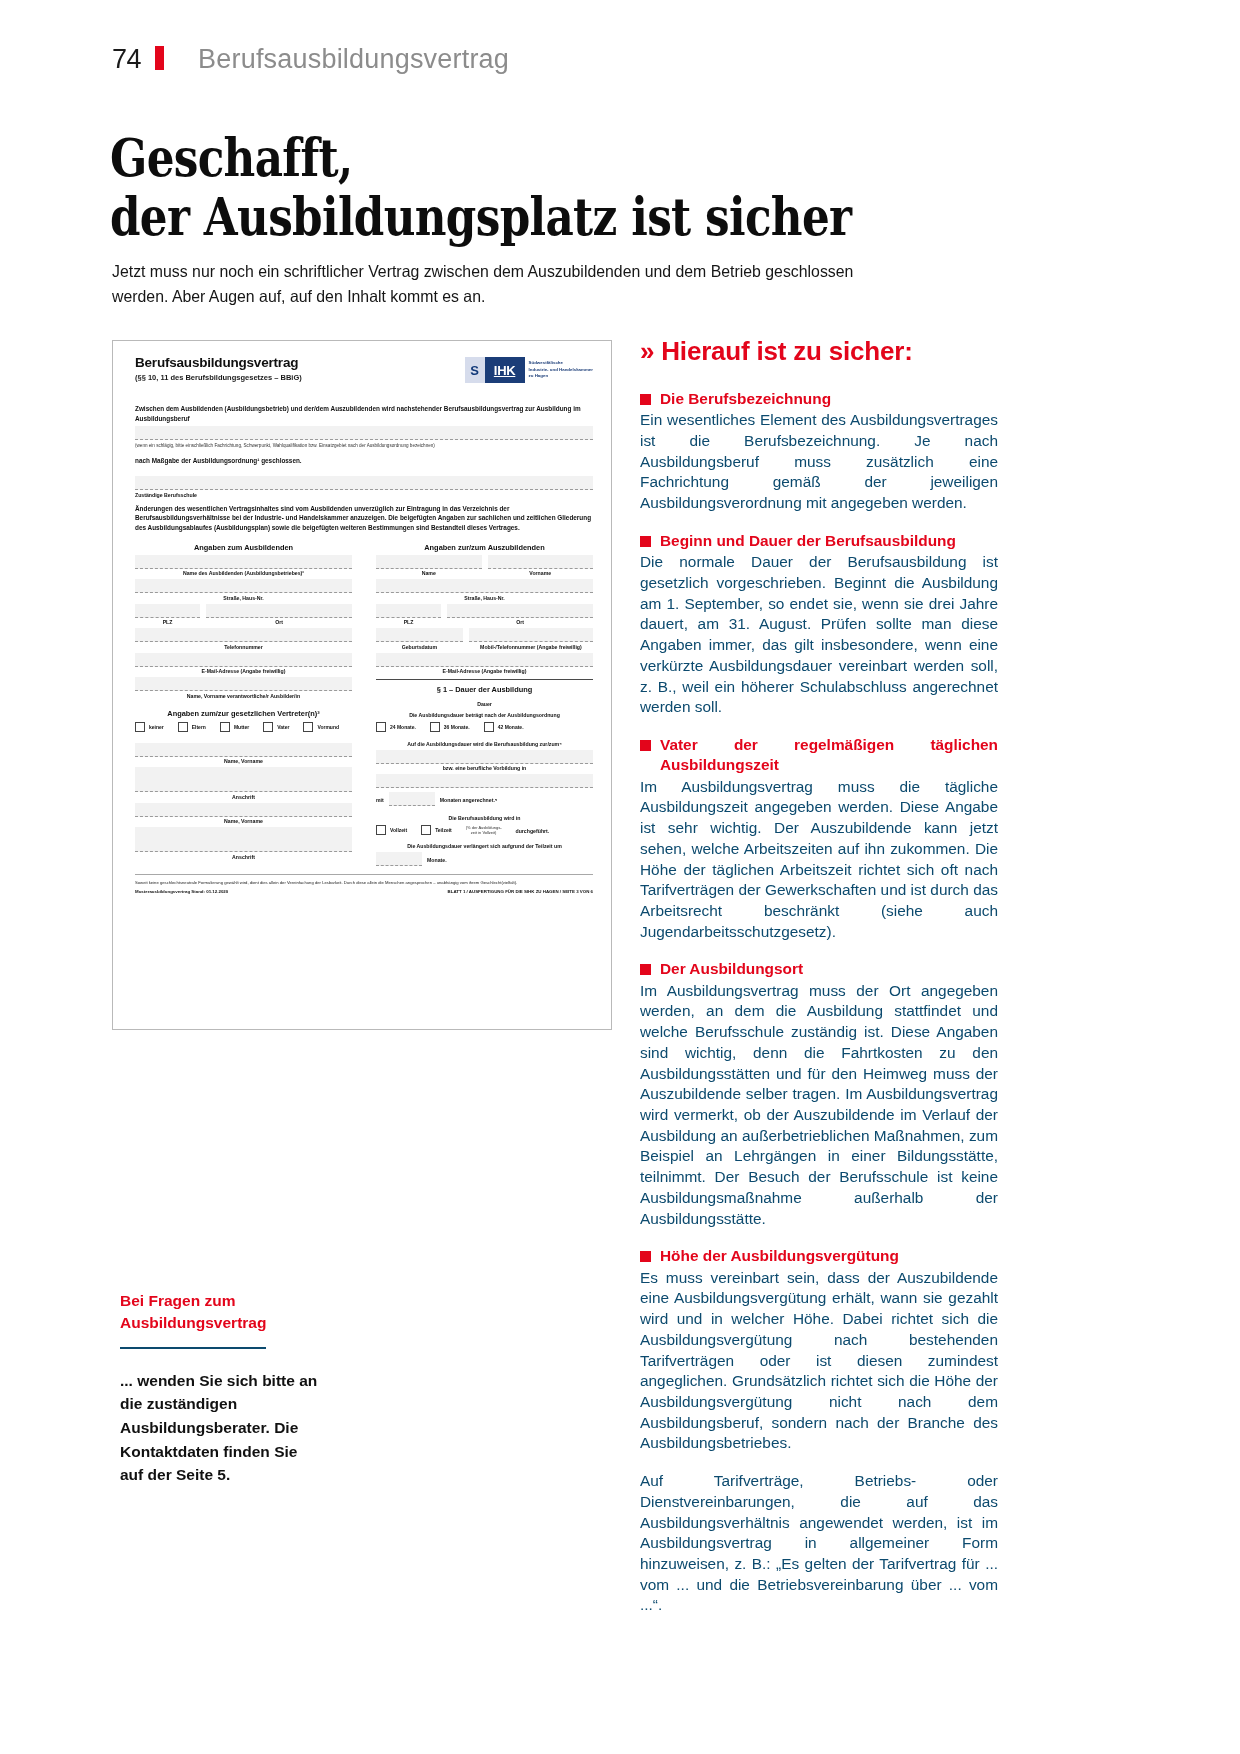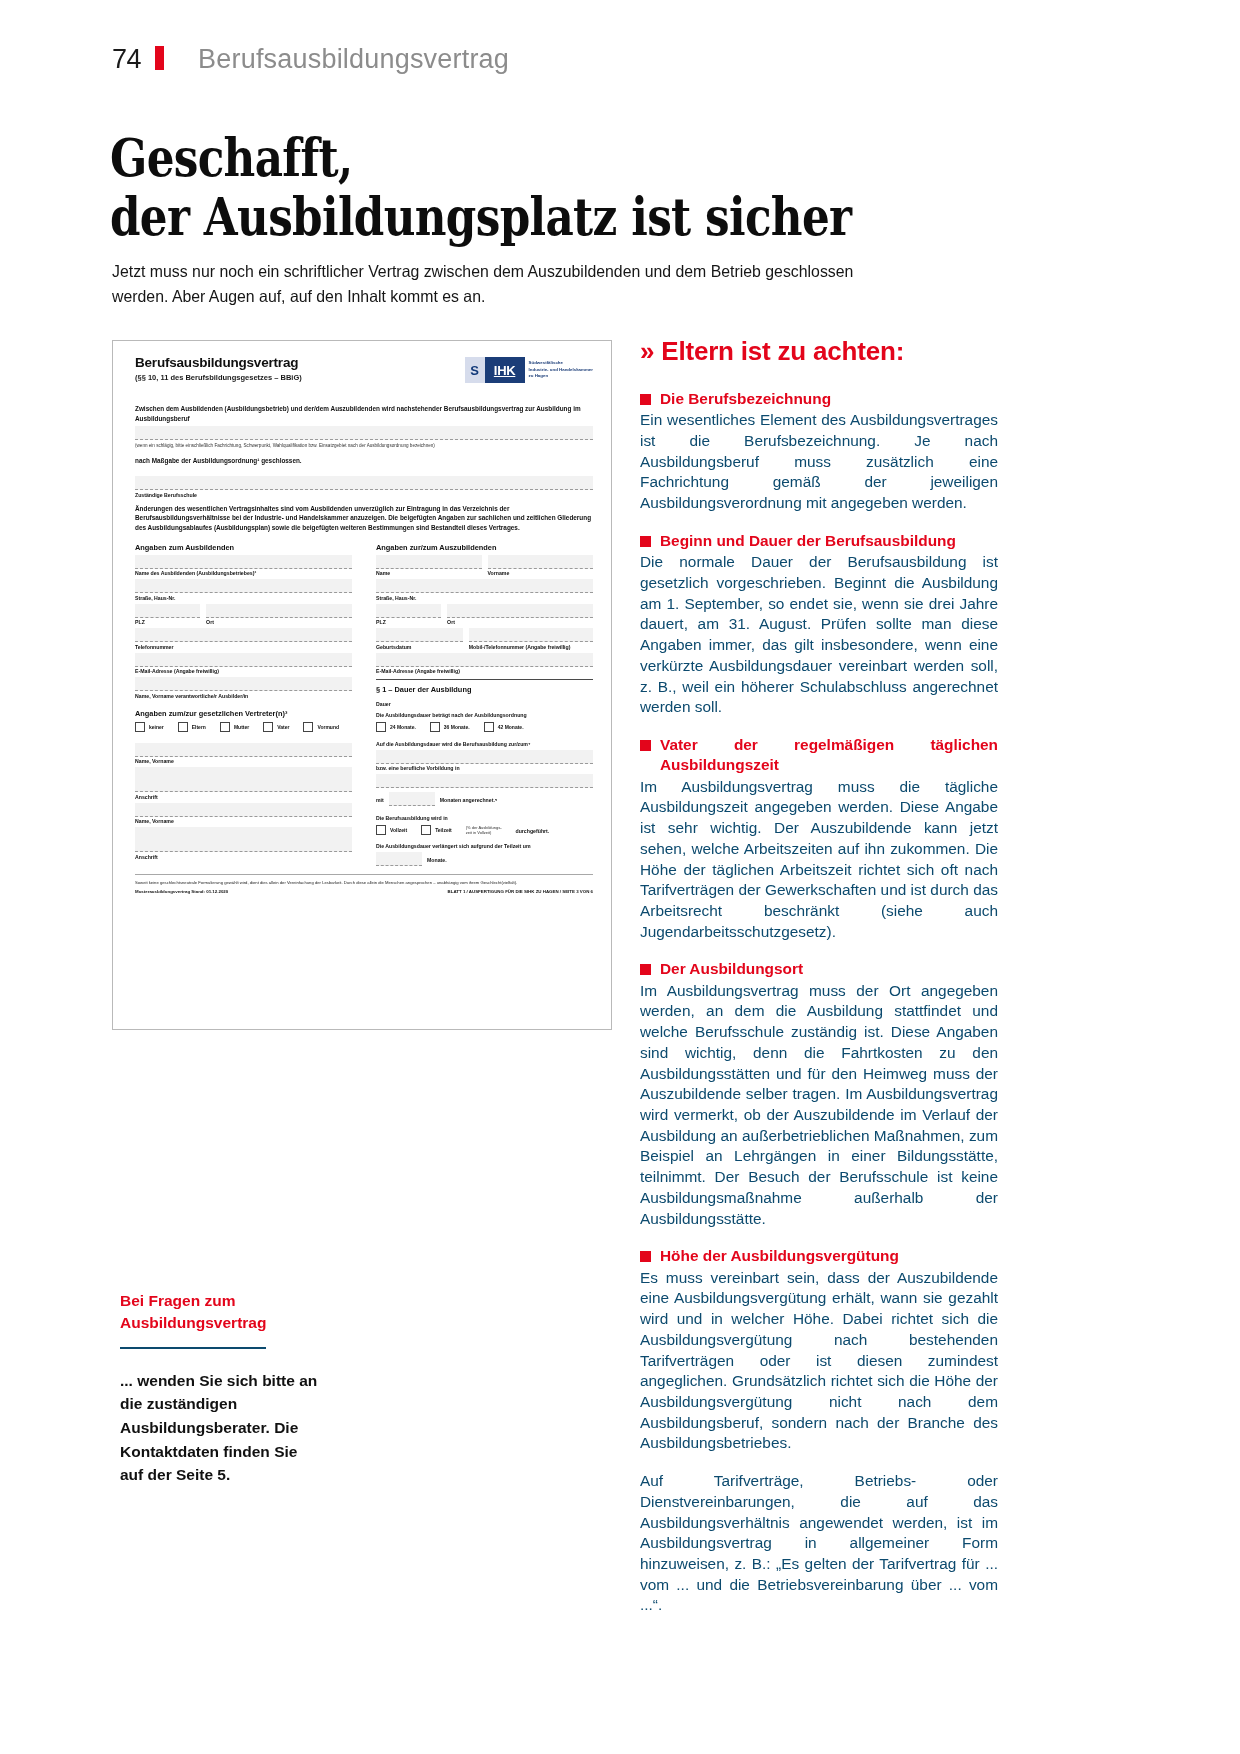--- a/index.html
+++ b/index.html
@@ -178,21 +178,21 @@
     border-bottom: 1px dashed #9a9a9a;
     margin-top: 3px;
   }
   .f-sechead {
     font-size: 7.4px;
     font-weight: 700;
     color: #111;
   }
   .f-rule { height:1px; background:#4a4a4a; margin: 5px 0; }
   .f-rule.light { background:#a8a8a8; }
-  .f-cols { display:flex; gap: 24px; }
+  .f-cols { display:flex; gap: 24px; text-align: center; }
   .f-col { flex:1; }
   .f-row2 { display:flex; gap:6px; }
   .cb {
     width: 8px; height: 8px; border: 1px solid #444; background:#fff;
     display:inline-block; vertical-align:middle; margin-right:4px;
   }
   .cbrow { display:flex; align-items:center; gap:14px; margin-top:4px; }
   .cbitem { display:flex; align-items:center; font-size:5px; font-weight:700; }
   .f-foot {
     font-size: 4.2px;
@@ -483,21 +483,21 @@
 
   <div class="askbox">
     <div class="ask-h">
       <span>Bei Fragen zum</span><br>
       <span class="u">Ausbildungsvertrag</span>
     </div>
     <div class="ask-b">... wenden Sie sich bitte an die zuständigen Ausbildungsberater. Die Kontaktdaten finden Sie auf der Seite 5.</div>
   </div>
 
   <div class="rightcol">
-    <div class="rc-title">» Eltern ist zu achten:</div>
+    <div class="rc-title">» Hierauf ist zu sicher:</div>
 
     <div class="sec">
       <div class="sec-h">
         <span class="sq"></span>
         <span class="htxt">Die Berufsbezeichnung</span>
       </div>
       <p class="sec-p">Ein wesentliches Element des Ausbildungsvertrages ist die Berufsbezeichnung. Je nach Ausbildungsberuf muss zusätzlich eine Fachrichtung gemäß der jeweiligen Ausbildungsverordnung mit angegeben werden.</p>
     </div>
 
     <div class="sec">

